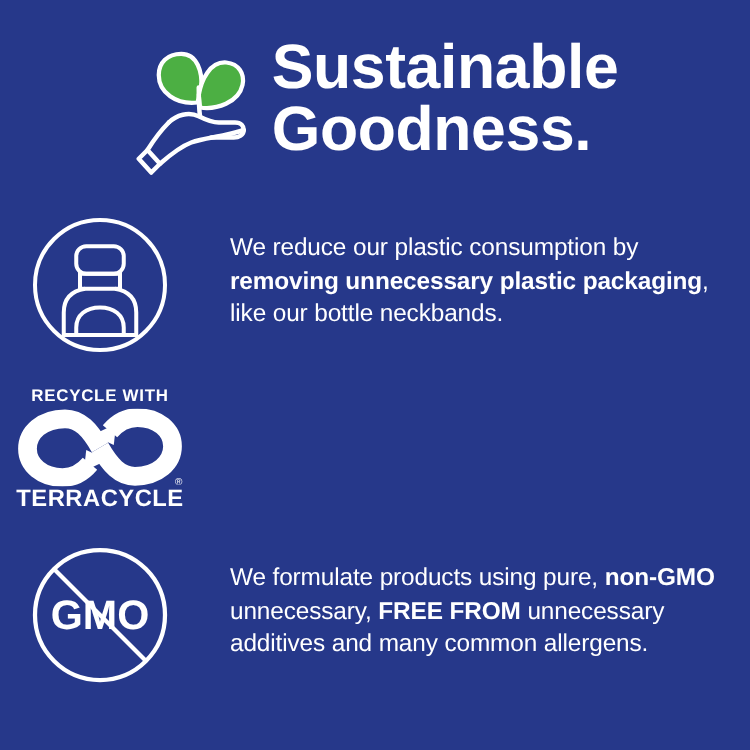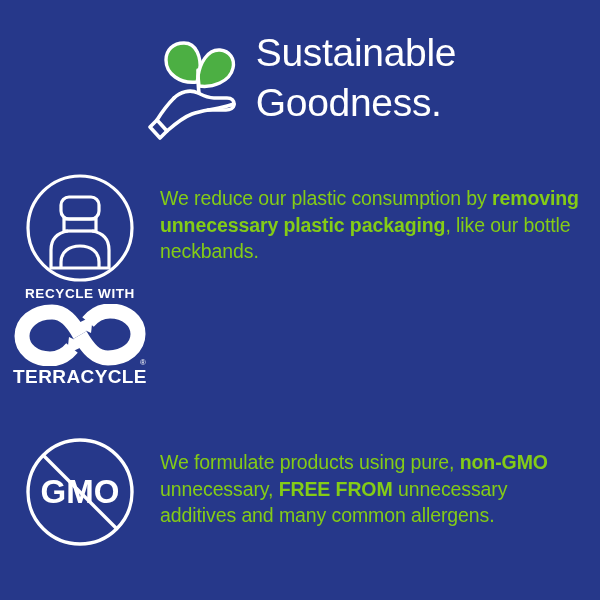--- a/index.html
+++ b/index.html
@@ -33,23 +33,23 @@
   }
   .header-icon {
     width: 106px;
     height: 104px;
     flex: 0 0 auto;
     margin-top: 10px;
   }
   .header-title {
     margin-left: 6px;
     color: #ffffff;
-    font-size: 39px;
+    font-size: 50px;
     line-height: 50px;
-    font-weight: 400;
+    font-weight: 700;
     letter-spacing: -0.3px;
     white-space: pre-line;
     padding-top: 2px;
   }
 
   
   .row {
     position: absolute;
     left: 0;
     width: 600px;
@@ -57,34 +57,35 @@
     align-items: flex-start;
   }
   .row-icon {
     width: 160px;
     flex: 0 0 160px;
     display: flex;
     justify-content: center;
     align-items: flex-start;
   }
   .row-text {
-    color: #84cc16;
+    color: #ffffff;
     font-size: 19.5px;
     line-height: 26.5px;
     font-weight: 400;
     letter-spacing: -0.1px;
     flex: 1 1 auto;
     padding-right: 16px;
+    margin-left: 24px;
   }
   .row-text b {
     font-weight: 700;
   }
 
   #row-1 { top: 185px; }
-  #row-2 { top: 300px; }
+  #row-2 { top: 323px; }
   #row-3 { top: 449px; }
 
   #row-1 .row-icon, #row-3 .row-icon { margin-top: -13px; }
   #row-2 .row-icon { margin-top: -13px; }
 
   
   .tc-badge {
     width: 140px;
     text-align: center;
     color: #ffffff;

